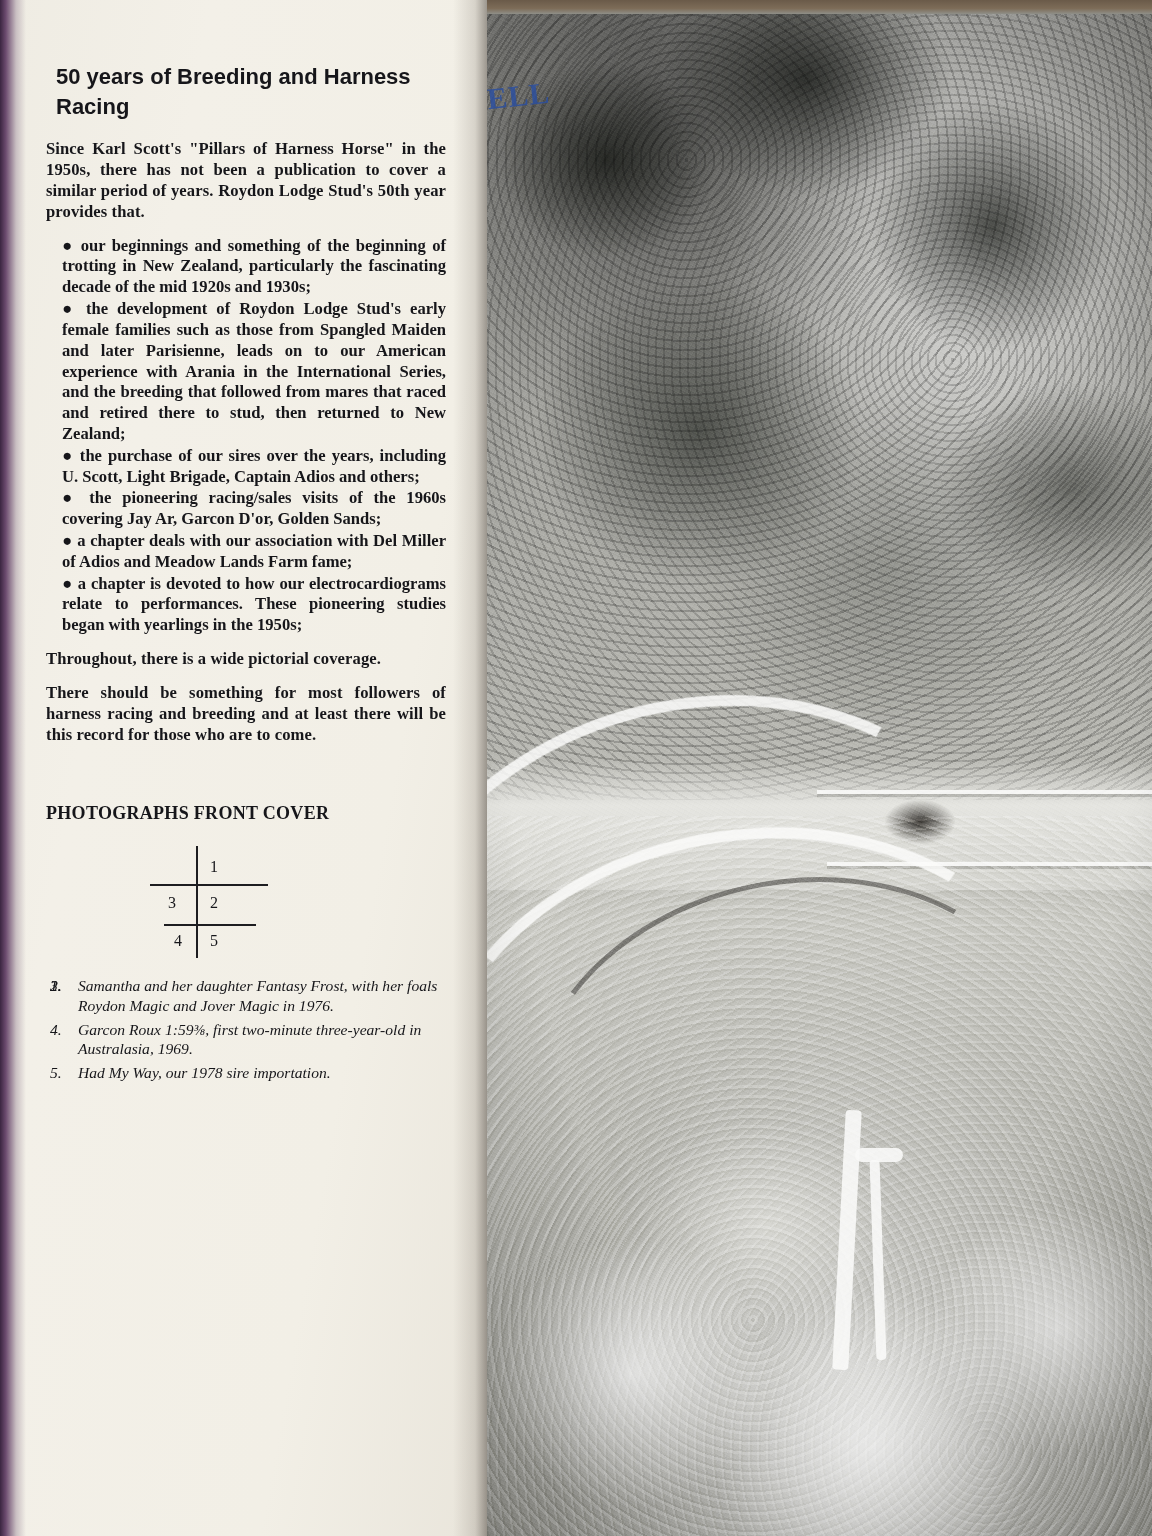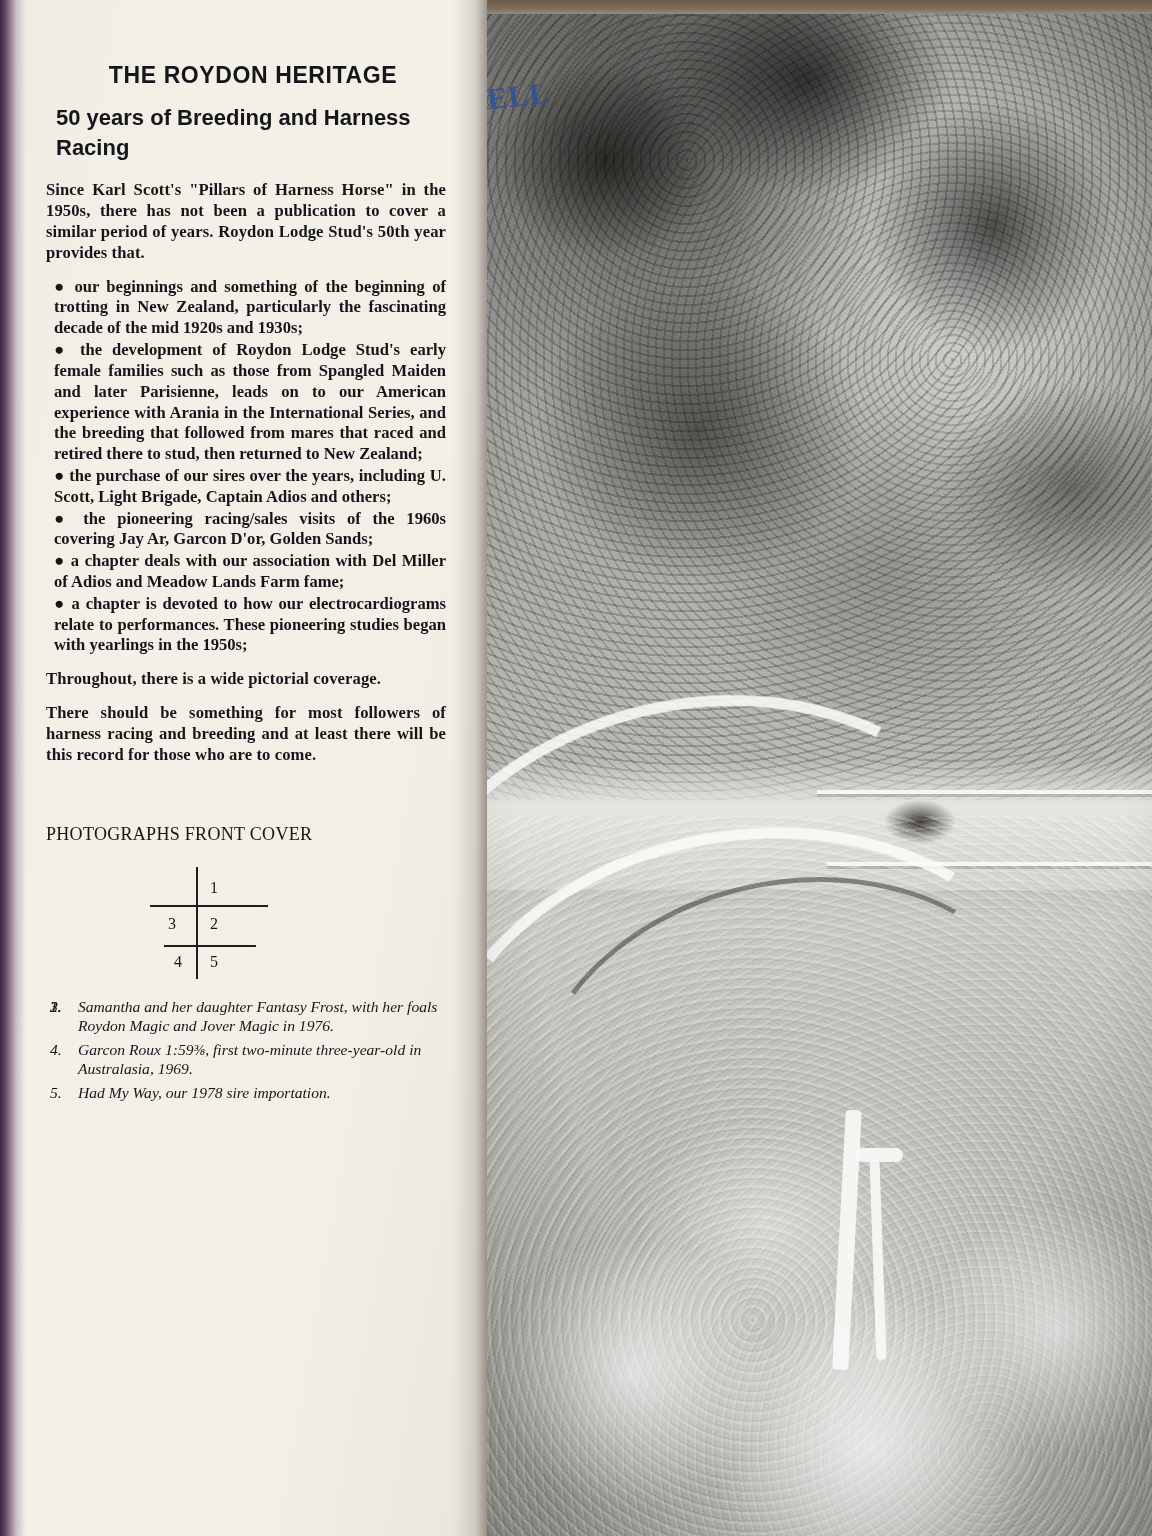--- a/index.html
+++ b/index.html
@@ -200,32 +200,32 @@
   p.body {
     margin: 0 0 13px 0;
     font-family: "Liberation Serif", serif;
     font-weight: bold;
     font-size: 16.6px;
     line-height: 1.255;
     text-align: justify;
     letter-spacing: .1px;
   }
   p.bullet {
-    margin: 0 0 1px 8px;
+    margin: 0 0 1px 16px;
     font-family: "Liberation Serif", serif;
     font-weight: bold;
     font-size: 16.6px;
     line-height: 1.255;
     text-align: justify;
   }
   .bullets-wrap { margin-bottom: 13px; }
   .photos-head {
     margin: 58px 0 4px 0;
     font-family: "Liberation Serif", serif;
-    font-weight: normal;
+    font-weight: bold;
     font-size: 18px;
     letter-spacing: .3px;
   }
   .grid-key {
     position: relative;
     width: 150px;
     height: 112px;
     margin: 22px 0 18px 78px;
   }
   .grid-key .vline {
@@ -308,21 +308,20 @@
     <div class="photo-vignette"></div>
   </div>
   <div class="top-strip"></div>
   <div class="handwriting">ELL</div>
 
   <div class="page-left">
     <div class="edge-shadow"></div>
     <div class="fold-shadow"></div>
 
     <div class="content">
-      <h1 class="title">THE ROYDON HERITAGE</h1>
       <h2 class="subtitle">50 years of Breeding and Harness Racing</h2>
 
       <p class="body">Since Karl Scott's "Pillars of Harness Horse" in the 1950s, there has not been a publication to cover a similar period of years. Roydon Lodge Stud's 50th year provides that.</p>
 
       <div class="bullets-wrap">
         <p class="bullet">● our beginnings and something of the beginning of trotting in New Zealand, particularly the fascinating decade of the mid 1920s and 1930s;</p>
         <p class="bullet">● the development of Roydon Lodge Stud's early female families such as those from Spangled Maiden and later Parisienne, leads on to our American experience with Arania in the International Series, and the breeding that followed from mares that raced and retired there to stud, then returned to New Zealand;</p>
         <p class="bullet">● the purchase of our sires over the years, including U. Scott, Light Brigade, Captain Adios and others;</p>
         <p class="bullet">● the pioneering racing/sales visits of the 1960s covering Jay Ar, Garcon D'or, Golden Sands;</p>
         <p class="bullet">● a chapter deals with our association with Del Miller of Adios and Meadow Lands Farm fame;</p>

